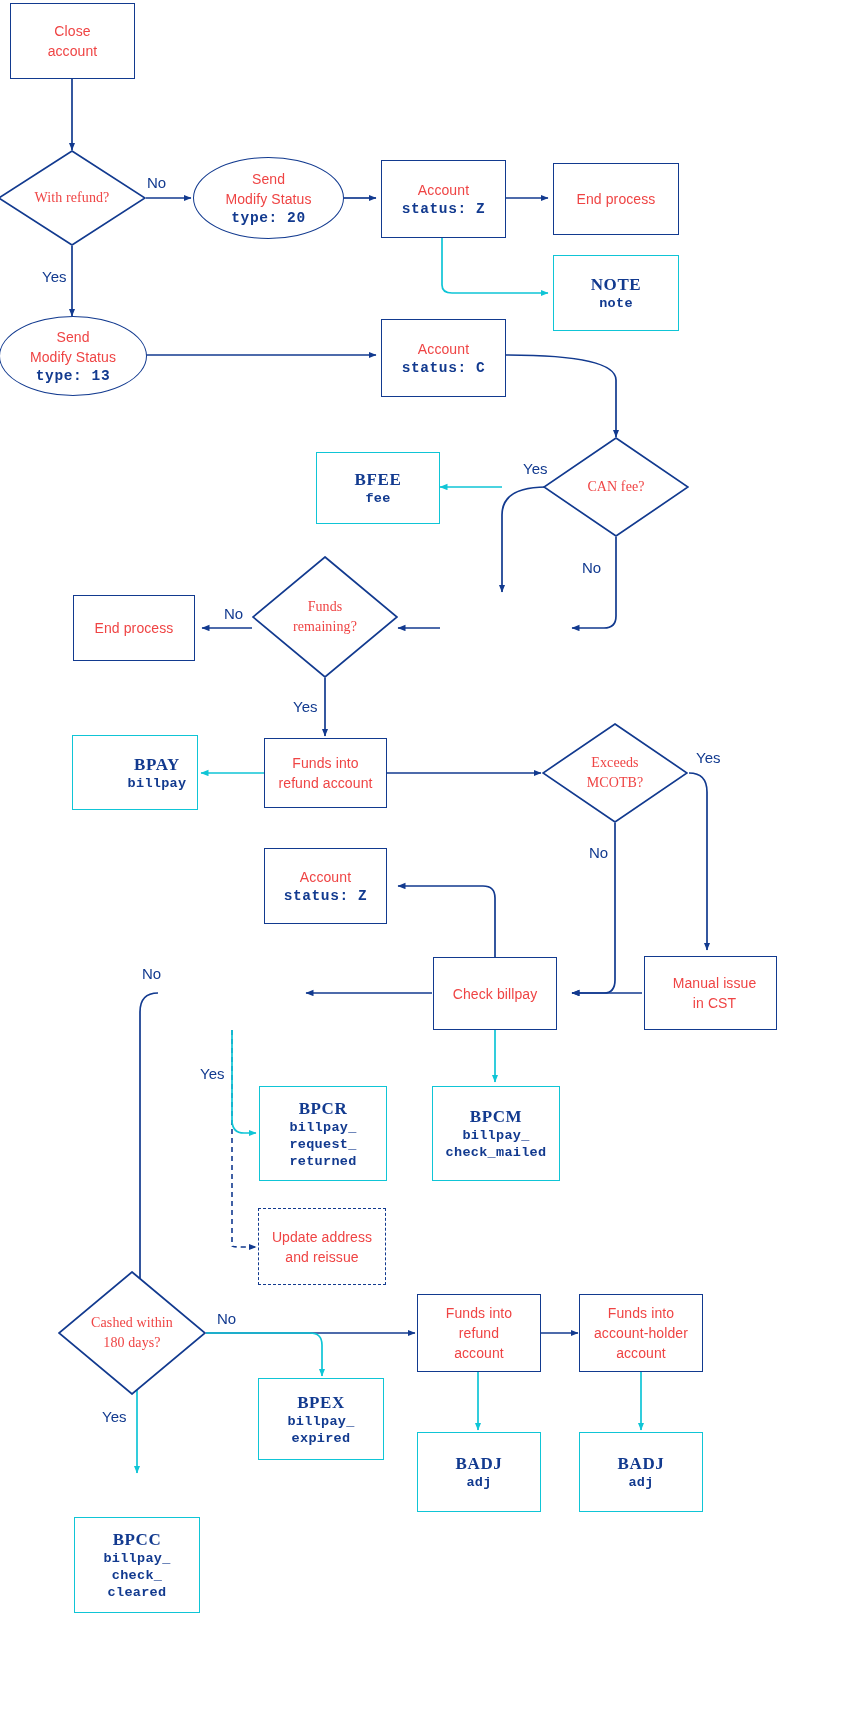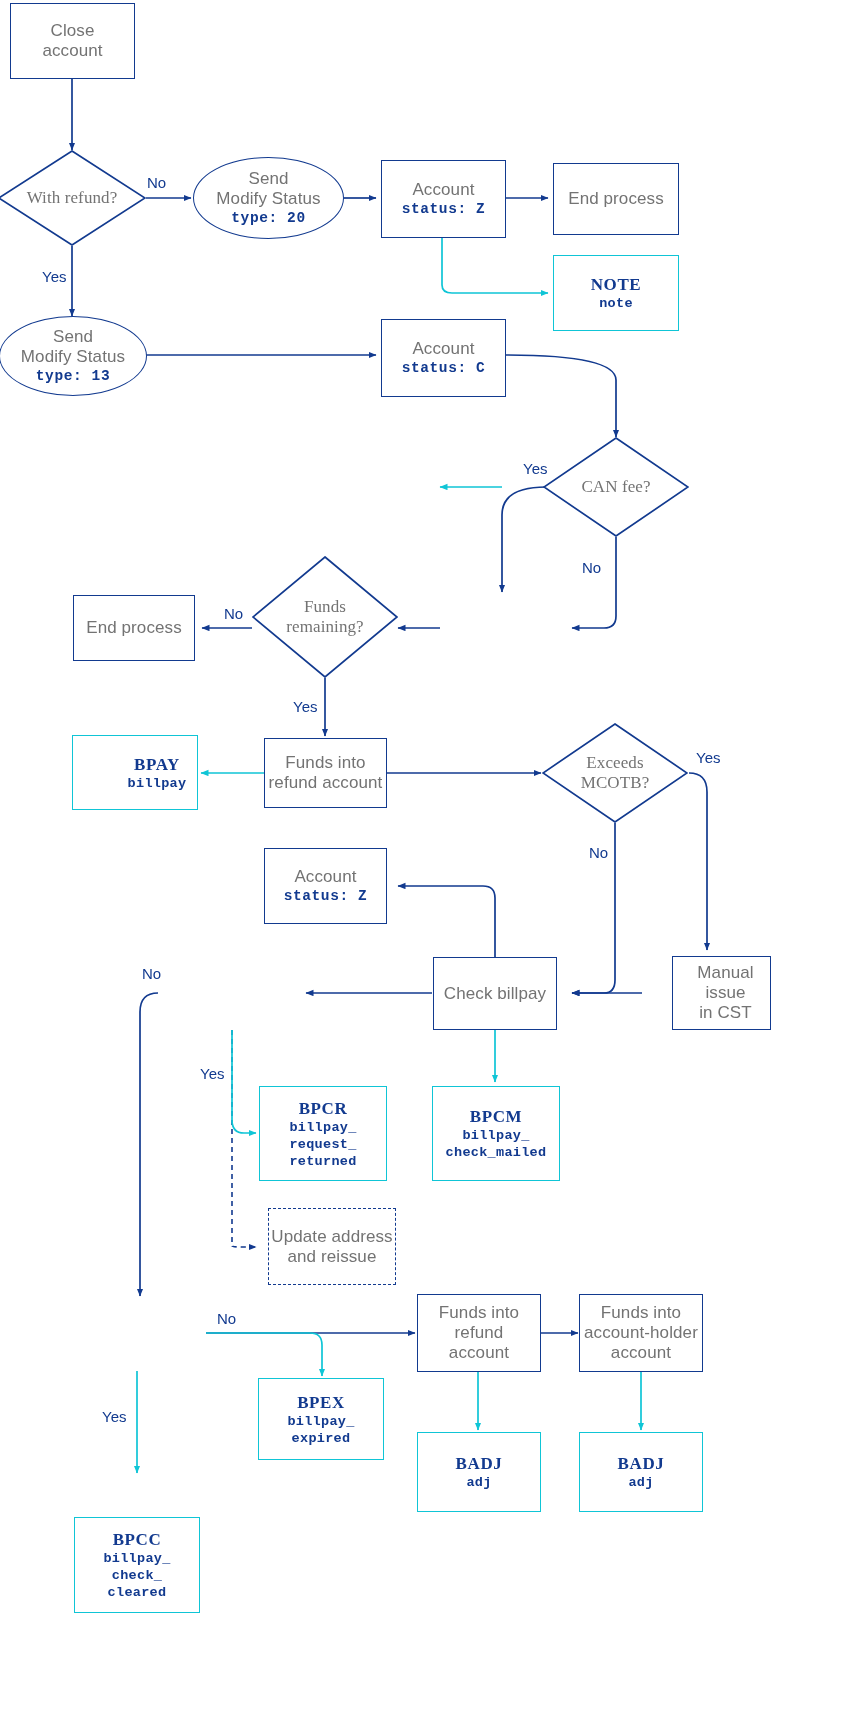--- a/index.html
+++ b/index.html
@@ -10,21 +10,21 @@
   .node{position:absolute;box-sizing:border-box;display:flex;flex-direction:column;
         align-items:center;justify-content:center;text-align:center;color:#123a8f;}
   .rect{border:1.6px solid #123a8f;background:#fff;}
   .oval{border:1.6px solid #123a8f;background:#fff;border-radius:50%/50%;}
   .dashed{border:1.8px dashed #123a8f;background:#fff;}
   .evt{border:1.6px solid #0fc5d6;background:#fff;}
   .diamond{background:transparent;}
   .diamond .dshape{position:absolute;left:0;top:0;width:100%;height:100%;}
   .diamond .dlabel{position:relative;z-index:2;font-family:Liberation Serif, serif;}
 
-  .t{font-size:17px;line-height:20px;color:#737373;letter-spacing:0.1px;}
+  .t{font-size:14px;line-height:20px;color:#ef4444;letter-spacing:0.1px;}
   .mono{font-family:"Liberation Mono", monospace;font-size:14.5px;line-height:19px;
         font-weight:bold;color:#123a8f;letter-spacing:0.6px;}
   .evtcode{font-family:"Liberation Serif", serif;font-weight:bold;font-size:17px;
            line-height:21px;color:#123a8f;letter-spacing:0.6px;}
   .evtname{font-family:"Liberation Mono", monospace;font-weight:bold;font-size:13.5px;
            line-height:17px;color:#123a8f;letter-spacing:0.3px;}
 
   .elabel{position:absolute;font-size:15px;line-height:17px;color:#123a8f;
           background:#fff;padding:0 2px;white-space:nowrap;}
 </style>
@@ -156,20 +156,24 @@
     <div class="mono">status: C</div>
   </div>
 
   <div class="node diamond" style="left:543px;top:437px;width:146px;height:100px;">
     <svg class="dshape" viewBox="0 0 146 100" preserveAspectRatio="none">
       <polygon points="73,1 145,50 73,99 1,50" fill="#fff" stroke="#123a8f" stroke-width="1.7"></polygon>
     </svg>
     <div class="t dlabel">CAN fee?</div>
   </div>
 
+  <div class="node evt" style="left:316px;top:452px;width:124px;height:72px;">
+    <div class="evtcode">BFEE</div>
+    <div class="evtname">fee</div>
+  </div>
 
 
   <div class="node diamond" style="left:252px;top:556px;width:146px;height:122px;">
     <svg class="dshape" viewBox="0 0 146 122" preserveAspectRatio="none">
       <polygon points="73,1 145,61 73,121 1,61" fill="#fff" stroke="#123a8f" stroke-width="1.7"></polygon>
     </svg>
     <div class="t dlabel" style="white-space:pre-line;">Funds
 remaining?</div>
   </div>
 
@@ -188,21 +192,21 @@
   </div>
 
   <div class="node diamond" style="left:542px;top:723px;width:146px;height:100px;">
     <svg class="dshape" viewBox="0 0 146 100" preserveAspectRatio="none">
       <polygon points="73,1 145,50 73,99 1,50" fill="#fff" stroke="#123a8f" stroke-width="1.7"></polygon>
     </svg>
     <div class="t dlabel" style="white-space:pre-line;">Exceeds
 MCOTB?</div>
   </div>
 
-  <div class="node rect" style="left:672px;top:956px;width:99px;height:74px;padding-left:8px;">
+  <div class="node rect" style="left:644px;top:956px;width:133px;height:74px;padding-left:8px;">
     <div class="t" style="white-space:pre-line;">Manual issue
 in CST</div>
   </div>
 
   <div class="node rect" style="left:264px;top:848px;width:123px;height:76px;">
     <div class="t">Account</div>
     <div class="mono">status: Z</div>
   </div>
 
   <div class="node rect" style="left:433px;top:957px;width:124px;height:73px;">
@@ -216,25 +220,32 @@
 request_
 returned</div>
   </div>
 
   <div class="node evt" style="left:432px;top:1086px;width:128px;height:95px;">
     <div class="evtcode">BPCM</div>
     <div class="evtname" style="white-space:pre-line;">billpay_
 check_mailed</div>
   </div>
 
-  <div class="node dashed" style="left:268px;top:1208px;width:128px;height:77px;">
+  <div class="node dashed" style="left:258px;top:1208px;width:128px;height:77px;">
     <div class="t" style="white-space:pre-line;">Update address
 and reissue</div>
   </div>
 
+  <div class="node diamond" style="left:58px;top:1271px;width:148px;height:124px;">
+    <svg class="dshape" viewBox="0 0 148 124" preserveAspectRatio="none">
+      <polygon points="74,1 147,62 74,123 1,62" fill="#fff" stroke="#123a8f" stroke-width="1.7"></polygon>
+    </svg>
+    <div class="t dlabel" style="white-space:pre-line;">Cashed within
+180 days?</div>
+  </div>
 
   <div class="node evt" style="left:258px;top:1378px;width:126px;height:82px;">
     <div class="evtcode">BPEX</div>
     <div class="evtname" style="white-space:pre-line;">billpay_
 expired</div>
   </div>
 
   <div class="node evt" style="left:74px;top:1474px;width:126px;height:96px;margin-top:43px;">
     <div class="evtcode">BPCC</div>
     <div class="evtname" style="white-space:pre-line;">billpay_

